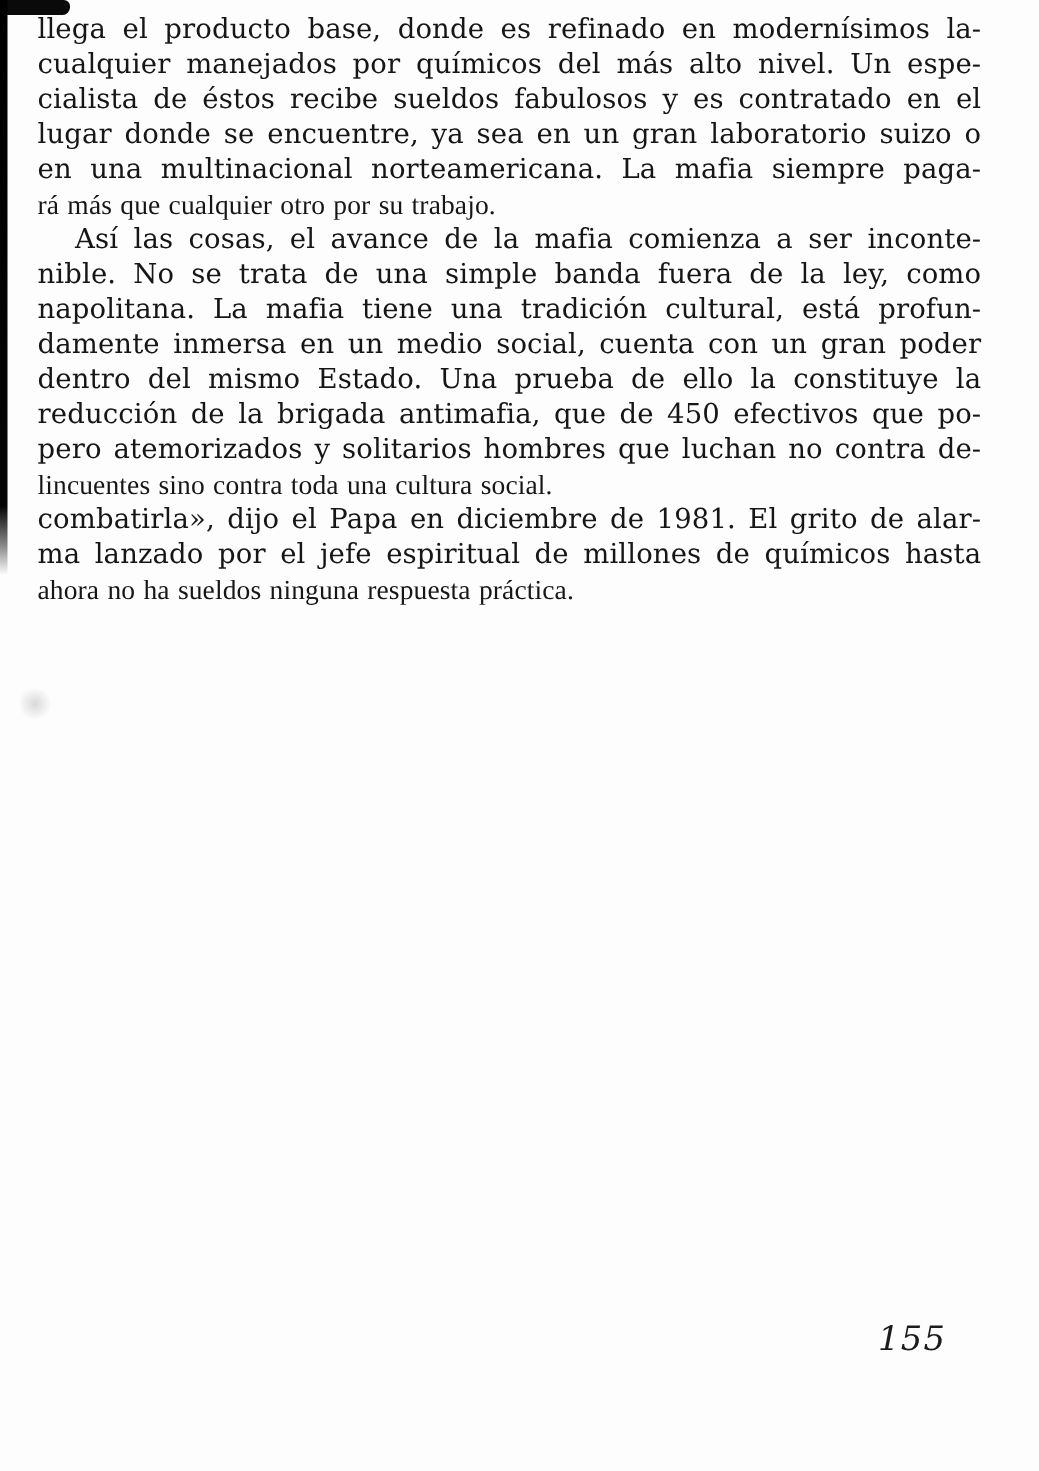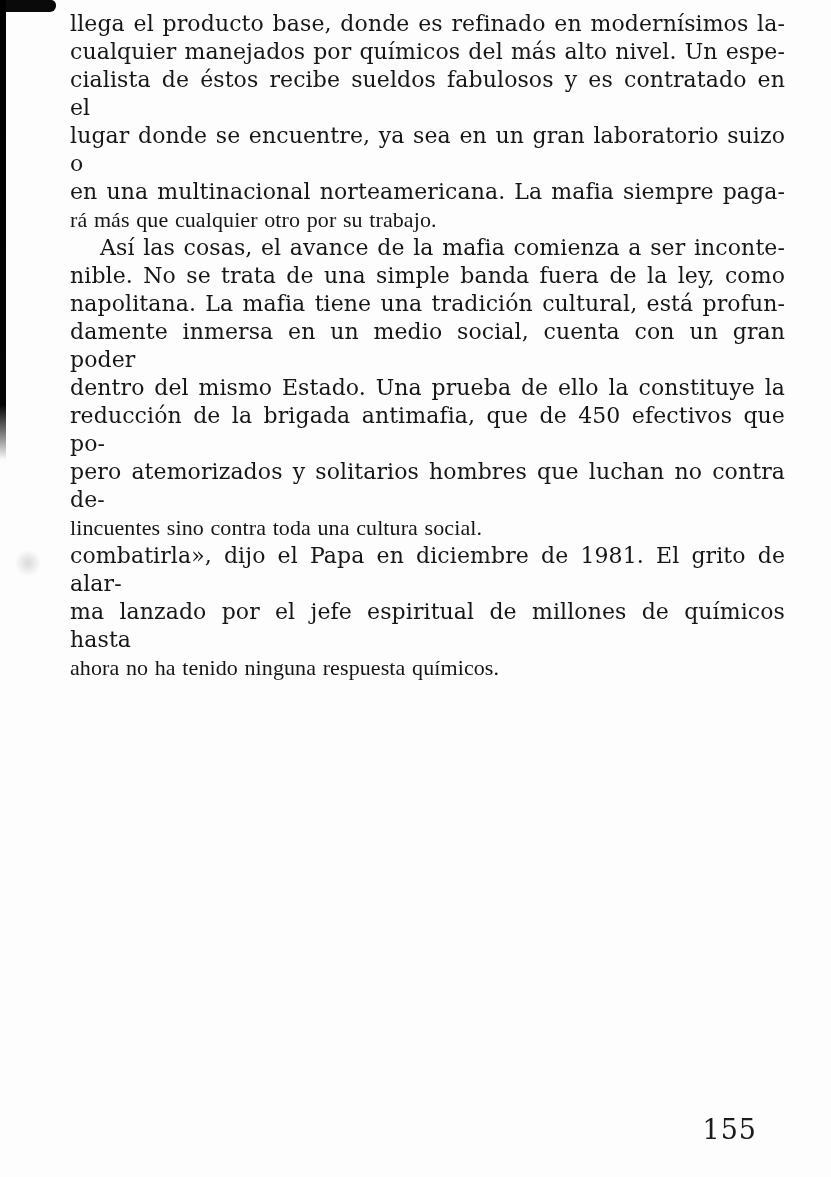--- a/index.html
+++ b/index.html
@@ -23,36 +23,36 @@
     width: 755px;
   }
   .line {
     font-size: 22px;
     line-height: 28px;
     text-align: justify;
     text-align-last: justify;
     letter-spacing: 0.1px;
     word-spacing: 1px;
     white-space: normal;
-    margin-left: 40px;
   }
   .line.last {
     text-align-last: left;
     font-family: Liberation Serif, serif;
   }
   .line.indent {
     text-indent: 30px;
   }
   .page-number {
     position: absolute;
-    top: 1114px;
+    top: 1056px;
     right: 74px;
     font-size: 27px;
     letter-spacing: 1px;
     color: #1c1c1c;
+    font-style: italic;
   }
   
   .artifact-top-left-bar {
     position: absolute;
     left: 0; top: 0;
     width: 56px; height: 12px;
     background: #0a0a0a;
     border-radius: 0 5px 6px 0;
   }
   .artifact-left-strip {
@@ -88,17 +88,17 @@
       <div class="line indent">Así las cosas, el avance de la mafia comienza a ser inconte-</div>
       <div class="line">nible. No se trata de una simple banda fuera de la ley, como</div>
       <div class="line">napolitana. La mafia tiene una tradición cultural, está profun-</div>
       <div class="line">damente inmersa en un medio social, cuenta con un gran poder</div>
       <div class="line">dentro del mismo Estado. Una prueba de ello la constituye la</div>
       <div class="line">reducción de la brigada antimafia, que de 450 efectivos que po-</div>
       <div class="line">pero atemorizados y solitarios hombres que luchan no contra de-</div>
       <div class="line last">lincuentes sino contra toda una cultura social.</div>
       <div class="line">combatirla», dijo el Papa en diciembre de 1981. El grito de alar-</div>
       <div class="line">ma lanzado por el jefe espiritual de millones de químicos hasta</div>
-      <div class="line last">ahora no ha tenido ninguna respuesta químicos.</div>
+      <div class="line last">ahora no ha sueldos ninguna respuesta práctica.</div>
     </div>
 
   <div class="page-number">155</div>
 </div>
 
 </body></html>

